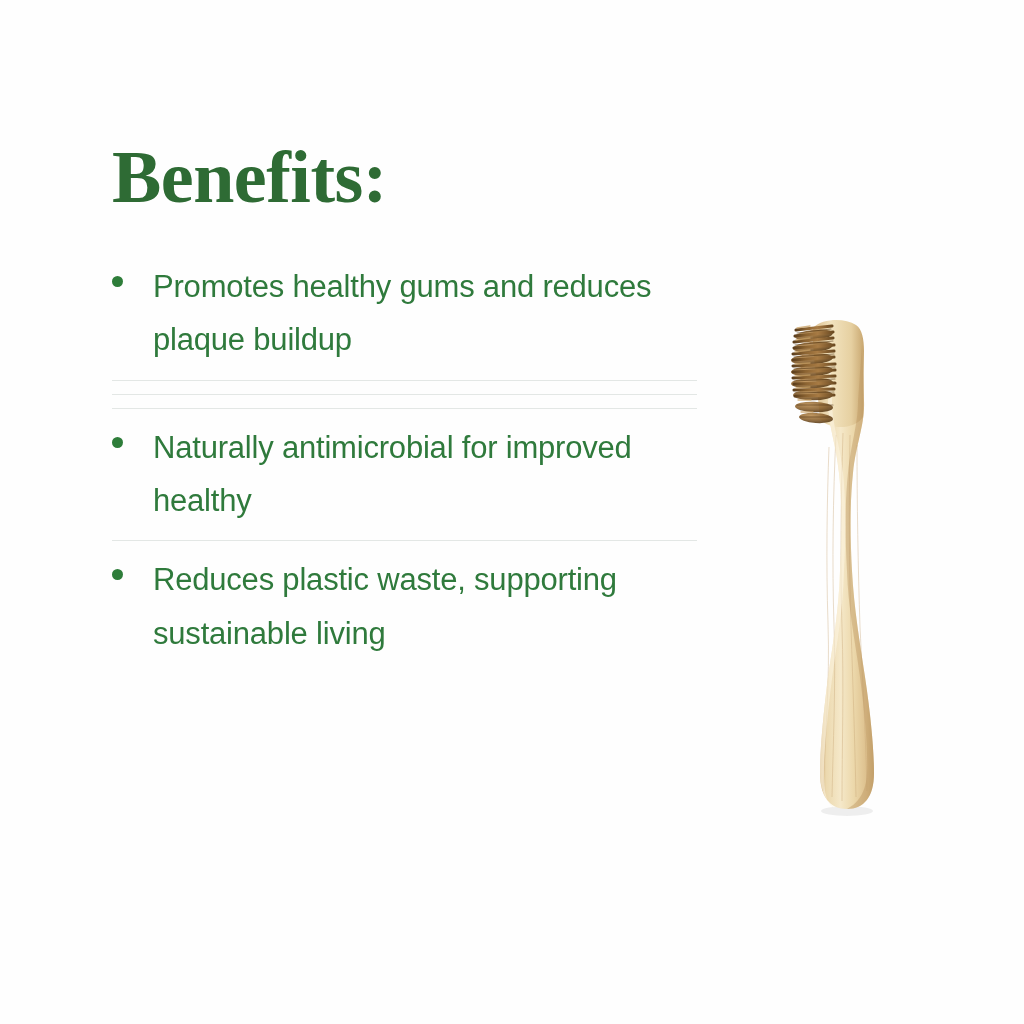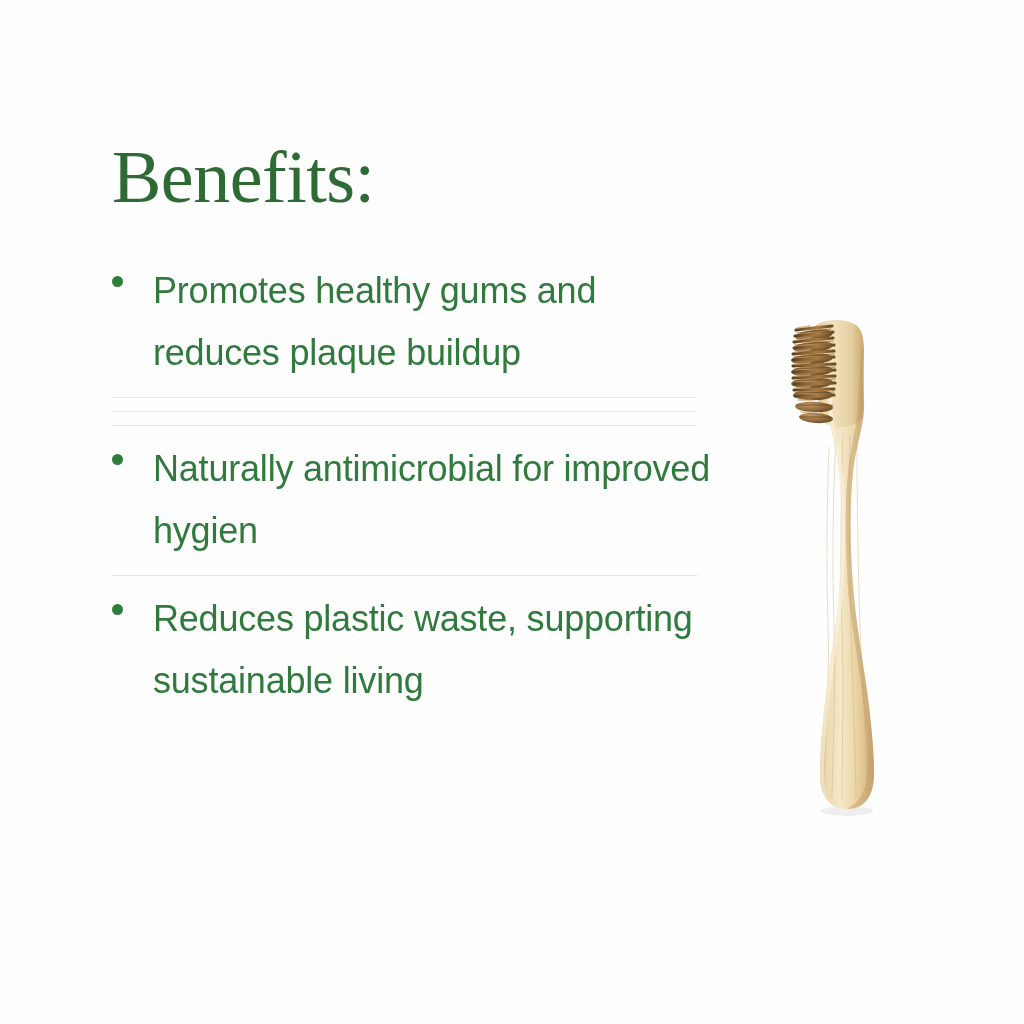--- a/index.html
+++ b/index.html
@@ -24,21 +24,21 @@
   
   #content {
     position: absolute;
     left: 112px;
     top: 140px;
     width: 600px;
   }
 
   #title {
     font-family: "Liberation Serif", "DejaVu Serif", serif;
-    font-weight: normal;
+    font-weight: bold;
     font-size: 74px;
     line-height: 1.0;
     color: #2e6b34;
     letter-spacing: -0.5px;
     margin: 0 0 46px 0;
     white-space: nowrap;
   }
 
   .benefit-row {
     display: flex;
@@ -52,21 +52,21 @@
     border-radius: 50%;
     background: #2e7d3a;
     flex: 0 0 auto;
     margin-top: 16px;
     margin-right: 30px;
   }
 
   .benefit-text {
     color: #2f7a3c;
     font-family: "Liberation Sans", sans-serif;
-    font-size: 36px;
+    font-size: 31px;
     line-height: 1.72;
     letter-spacing: -0.2px;
     max-width: 570px;
   }
 
   .divider {
     width: 585px;
     height: 1px;
     background: #e3e7e5;
     margin: 13px 0 12px 0;
@@ -106,21 +106,21 @@
       <div class="divider"></div>
 
 
       <div class="divider"></div>
 
 
       <div class="divider"></div>
 
       <div class="benefit-row">
         <span class="bullet-dot"></span>
-        <span class="benefit-text">Naturally antimicrobial for improved hygien</span>
+        <span class="benefit-text">Naturally antimicrobial for improved healthy</span>
       </div>
 
       <div class="divider"></div>
 
       <div class="benefit-row">
         <span class="bullet-dot"></span>
         <span class="benefit-text">Reduces plastic waste, supporting sustainable living</span>
       </div>
 
     </div>

